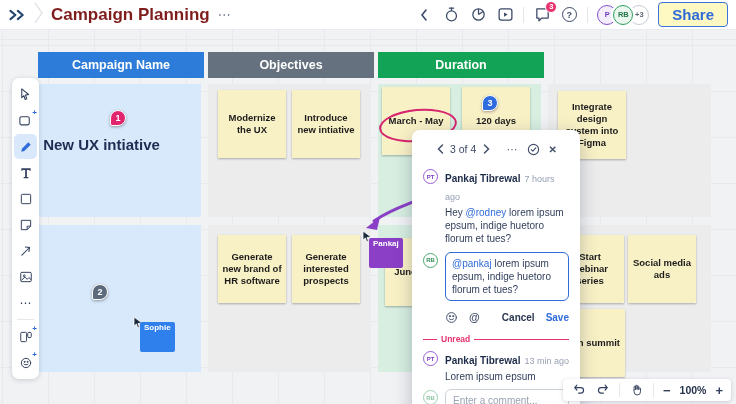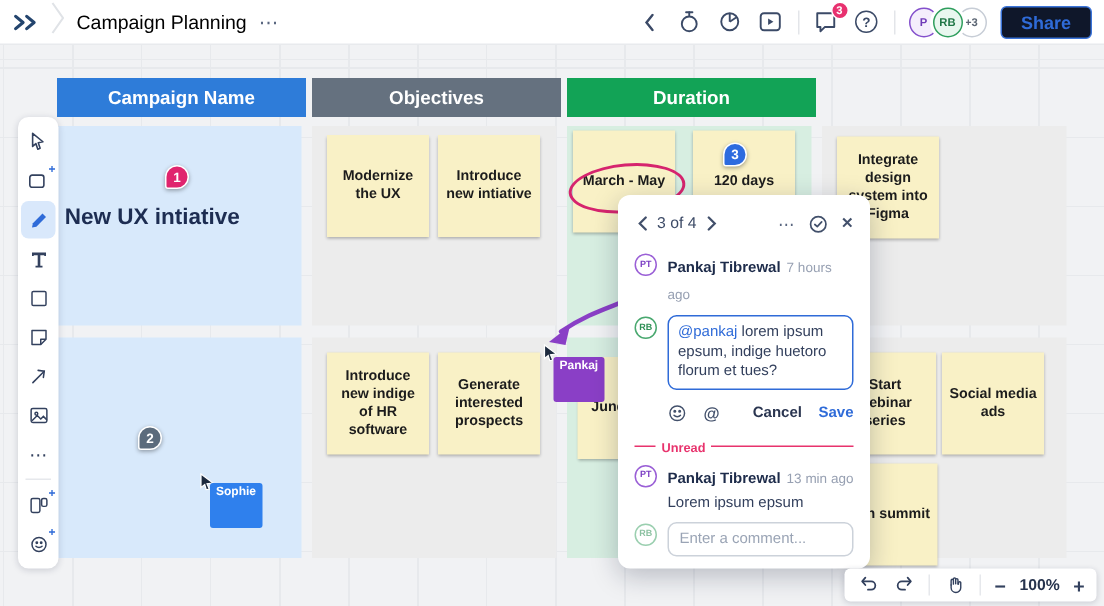--- a/index.html
+++ b/index.html
@@ -17,40 +17,40 @@
     background-position: 2px 0, 0 10px;
   }
   
   .topbar {
     position:absolute; left:0; top:0; width:736px; height:30px; background:#fff;
     border-bottom:1px solid #e8eaed; display:flex; align-items:center;
     padding:0 8px; gap:8px; z-index:50;
   }
   .tb-sep { width:1px; height:16px; background:#e3e5e9; }
   .crumb-sep { color:#dfe2e6; font-size:16px; }
-  .board-title { font-size:13px; font-weight:400; color:#000000; }
+  .board-title { font-size:17px; font-weight:700; color:#7f1d1d; }
   .tb-dots { color:#5a6780; font-size:13px; letter-spacing:1px; cursor:pointer; }
   .tb-right { margin-left:auto; display:flex; align-items:center; gap:9px; }
   .tb-icon { width:18px; height:18px; display:flex; align-items:center; justify-content:center; position:relative; cursor:pointer; }
   .badge {
     position:absolute; top:-5px; right:-6px; min-width:12px; height:12px; border-radius:7px;
     background:#e8316f; color:#fff; font-size:7.5px; font-weight:700;
     display:flex; align-items:center; justify-content:center; padding:0 2px; border:1px solid #fff;
   }
   .help-circle { width:15px; height:15px; border:1.4px solid #3b4a67; border-radius:50%;
     font-size:9px; font-weight:700; color:#3b4a67; display:flex; align-items:center; justify-content:center; }
   .avatars { display:flex; align-items:center; }
   .avatar { width:20px; height:20px; border-radius:50%; font-size:7.5px; font-weight:700;
     display:flex; align-items:center; justify-content:center; box-shadow:0 0 0 2px #fff; cursor:pointer; }
   .avatar + .avatar { margin-left:-4px; }
   .av-p  { background:#f4eefc; border:1.5px solid #8450cc; color:#6f3ab8; }
   .av-rb { background:#e9f7ef; border:1.5px solid #2f9e5d; color:#217747; z-index:1; }
   .av-m  { background:#fff; border:1.5px solid #c7cdd6; color:#5b6573; }
-  .share-btn { border:1px solid #3b74d9; color:#2f6bd8; background:#0f172a; border-radius:4px;
-    font-size:12px; font-weight:700; padding:3px 13px; cursor:pointer; font-family:"Liberation Sans",sans-serif; }
+  .share-btn { border:1px solid #3b74d9; color:#2f6bd8; background:#fef9c3; border-radius:4px;
+    font-size:15px; font-weight:700; padding:3px 13px; cursor:pointer; font-family:"Liberation Sans",sans-serif; }
   
   .toolbar {
     position:absolute; left:12px; top:78px; width:27px; background:#fff; border-radius:7px;
     box-shadow:0 1px 5px rgba(20,30,60,.18); z-index:40; padding:4px 0; display:flex;
     flex-direction:column; align-items:center; gap:1px;
   }
   .tool { width:23px; height:25px; display:flex; align-items:center; justify-content:center;
     border-radius:5px; position:relative; cursor:pointer; }
   .tool.active { background:#d9e8fb; }
   .tool-div { width:17px; height:1px; background:#e6e8ec; margin:3px 0; }
@@ -74,21 +74,21 @@
   .ellipse { position:absolute; left:379px; top:109px; width:78px; height:33px;
     border:2.5px solid #d6246e; border-radius:50%; transform:rotate(-5deg); z-index:5; }
   .arrow-svg { position:absolute; left:0; top:0; z-index:6; pointer-events:none; }
   
   .cursor { position:absolute; z-index:25; }
   .cursor-label { position:absolute; color:#fff; font-size:8px; font-weight:700;
     padding:1px 4px 20px; border-radius:2px; white-space:nowrap; }
   
   .popup { position:absolute; left:412px; top:130px; width:168px; background:#fff; border-radius:8px;
     box-shadow:0 5px 18px rgba(15,25,50,.25); z-index:30; padding:8px 0 8px; }
-  .p-header { display:flex; align-items:center; gap:5px; padding:2px 11px 7px; }
+  .p-header { display:flex; align-items:center; gap:5px; padding:2px 23px 7px; }
   .p-page { font-size:10.5px; color:#3c4a66; }
   .p-hicons { margin-left:auto; display:flex; align-items:center; gap:8px; }
   .p-hicons .tb-dots { font-size:11px; }
   .p-comment { display:flex; gap:7px; padding:3px 11px 0; }
   .cavatar { width:15px; height:15px; border-radius:50%; font-size:6px; font-weight:700; background:#fff;
     display:flex; align-items:center; justify-content:center; flex-shrink:0; margin-top:1px; }
   .cav-pt { border:1.2px solid #9a5fd6; color:#7c3fc4; }
   .cav-rb { border:1.2px solid #49a86f; color:#2e8f55; }
   .c-name { font-size:10px; font-weight:700; color:#1d2b4a; }
   .c-time { font-size:9px; color:#97a0b2; margin-left:4px; font-weight:400; }
@@ -269,21 +269,21 @@
   <div class="pin" style="left: 110px; top: 110px; background-color: rgb(224, 36, 110);">1</div>
   <div class="row-title" style="left:20px;top:136px">New UX intiative</div>
 
   <div class="pin" style="left: 92px; top: 284px; background-color: rgb(91, 107, 124);">2</div>
 
   <div class="sticky" style="left:218px;top:90px">Modernize the UX</div>
   <div class="sticky" style="left:292px;top:90px">Introduce new intiative</div>
   <div class="sticky" style="left:382px;top:87px">March - May</div>
   <div class="sticky" style="left:462px;top:87px">120 days</div>
   <div class="sticky" style="left:558px;top:91px">Integrate design system into Figma</div>
-  <div class="sticky" style="left:218px;top:235px">Introduce new indige of HR software</div>
+  <div class="sticky" style="left:218px;top:235px">Generate new brand of HR software</div>
   <div class="sticky" style="left:292px;top:235px">Generate interested prospects</div>
   <div class="sticky" style="left:385px;top:238px">June - July</div>
   <div class="sticky" style="left:556px;top:235px">Start webinar series</div>
   <div class="sticky" style="left:628px;top:235px">Social media ads</div>
   <div class="sticky" style="left:557px;top:309px">Tech summit</div>
 
   <div class="pin" style="left: 482px; top: 95px; background-color: rgb(45, 107, 223);">3</div>
 
   <div class="ellipse"></div>
   <svg class="arrow-svg" width="736" height="404">
@@ -328,20 +328,21 @@
         <span style="font-size:10px;color:#42506b;font-weight:700;cursor:pointer">✕</span>
       </span>
     </div>
 
     <div class="p-comment">
       <span class="cavatar cav-pt">PT</span>
       <div>
         <div>
           <span class="c-name">Pankaj Tibrewal</span><span class="c-time">7 hours ago</span>
         </div>
+        <div class="c-body"><span>Hey </span><span class="mention">@rodney</span><span> lorem ipsum epsum, indige huetoro florum et tues?</span></div>
       </div>
     </div>
 
     <div class="p-reply">
       <span class="cavatar cav-rb">RB</span>
       <div class="reply-box"><span class="mention">@pankaj</span><span> lorem ipsum epsum, indige huetoro florum et tues?</span></div>
     </div>
 
     <div class="p-actions">
       <span class="tb-icon" style="width:13px">

